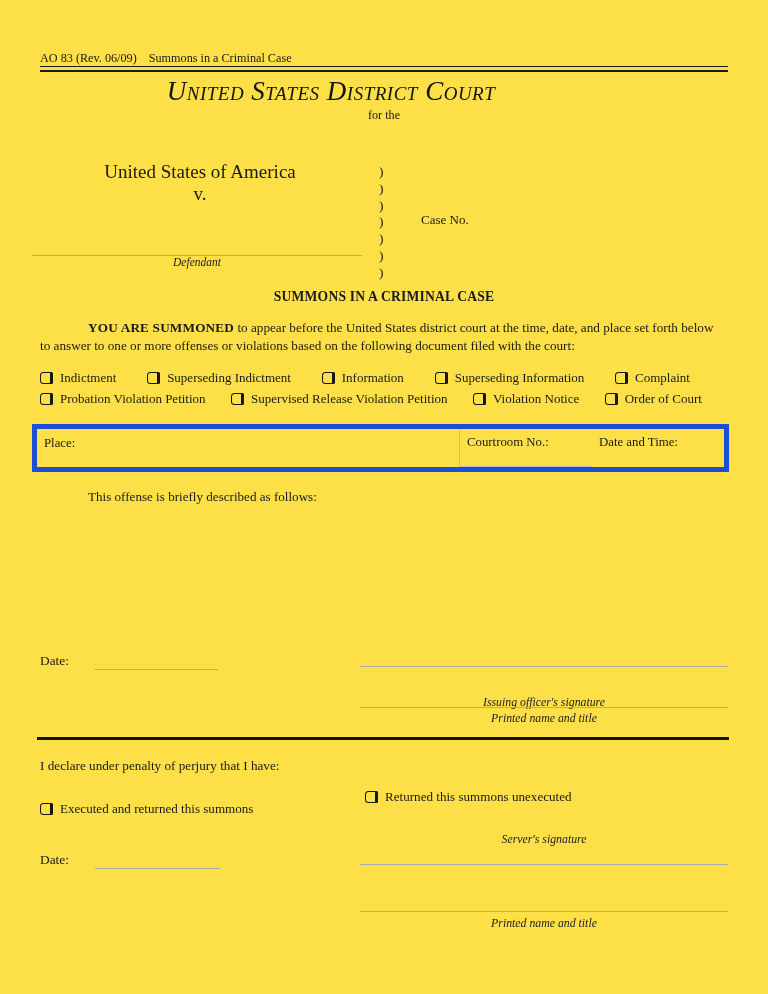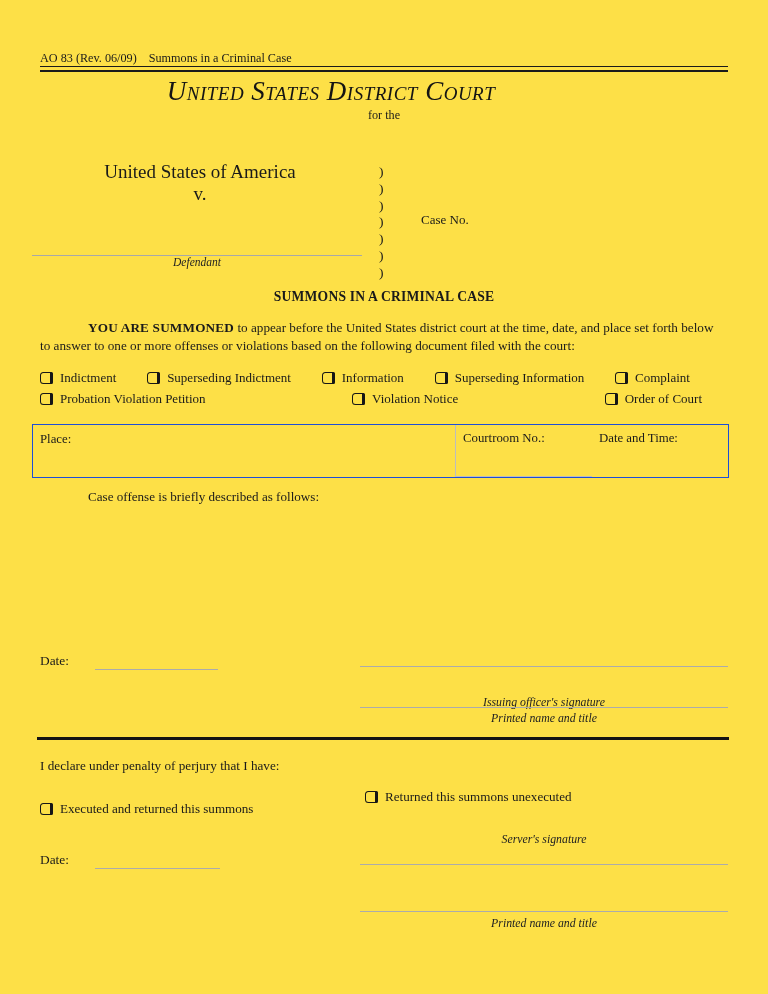--- a/index.html
+++ b/index.html
@@ -55,22 +55,22 @@
     display: inline-block;
     width: 9px; height: 10px;
     border: 1.3px solid #161616;
     border-right-width: 3.2px;
     border-radius: 3.5px 1.5px 1.5px 3.5px;
     margin-right: 7px;
     flex: none;
   }
 
   .place-table {
-    left: 32px; top: 424px; width: 697px; height: 54px;
-    border: 1px solid #1d4ed8;
+    left: 32px; top: 424px; width: 697px; height: 48px;
+    border: 5px solid #1d4ed8;
     box-sizing: border-box;
     display: flex;
   }
   .place-cell { width: 423px; box-sizing: border-box; border-right: 1px solid #bdbdbd; padding: 7px 0 0 7px; font-size: 12.8px; }
   .right-col { flex: 1; display: flex; flex-direction: row; }
   .courtroom-cell, .datetime-cell { box-sizing: border-box; flex: 1; padding: 6px 0 0 7px; font-size: 12.8px; }
   .courtroom-cell { border-bottom: 1px solid #bdbdbd; }
 
   .offense-label { left: 88px; top: 489px; font-size: 13.1px; }
   .offense-area { left: 40px; top: 510px; width: 688px; height: 130px; }
@@ -153,20 +153,24 @@
     <span class="chk-item">
         <span class="chkbox"></span>
         <span>Complaint</span>
       </span>
   </div>
 
   <div class="abs chk-row chk-row-2">
     <span class="chk-item">
         <span class="chkbox"></span>
         <span>Probation Violation Petition</span>
+      </span>
+    <span class="chk-item">
+        <span class="chkbox"></span>
+        <span>Supervised Release Violation Petition</span>
       </span>
     <span class="chk-item">
         <span class="chkbox"></span>
         <span>Violation Notice</span>
       </span>
     <span class="chk-item">
         <span class="chkbox"></span>
         <span>Order of Court</span>
       </span>
   </div>
@@ -178,21 +182,21 @@
     <div class="right-col">
       <div class="courtroom-cell">
         <span>Courtroom No.:</span>
       </div>
       <div class="datetime-cell">
         <span>Date and Time:</span>
       </div>
     </div>
   </div>
 
-  <div class="abs offense-label">Case offense is briefly described as follows:</div>
+  <div class="abs offense-label">This offense is briefly described as follows:</div>
   <div class="abs offense-area"></div>
 
   <div class="abs date-label-1">Date:</div>
   <div class="abs date-line-1"></div>
   <div class="abs sig-line-1"></div>
   <div class="abs sig-cap-1">Issuing officer's signature</div>
   <div class="abs sig-line-2"></div>
   <div class="abs sig-cap-2">Printed name and title</div>
 
   <div class="abs thick-bar"></div>

